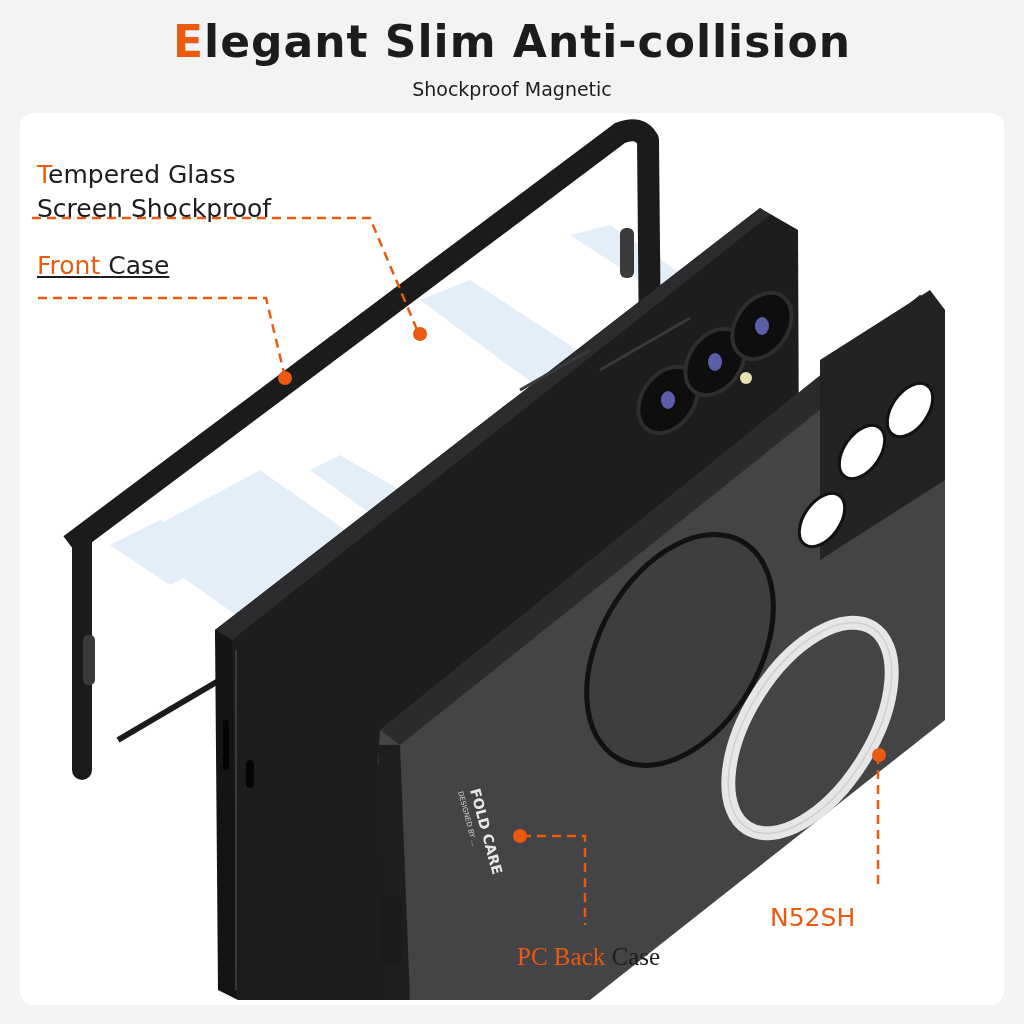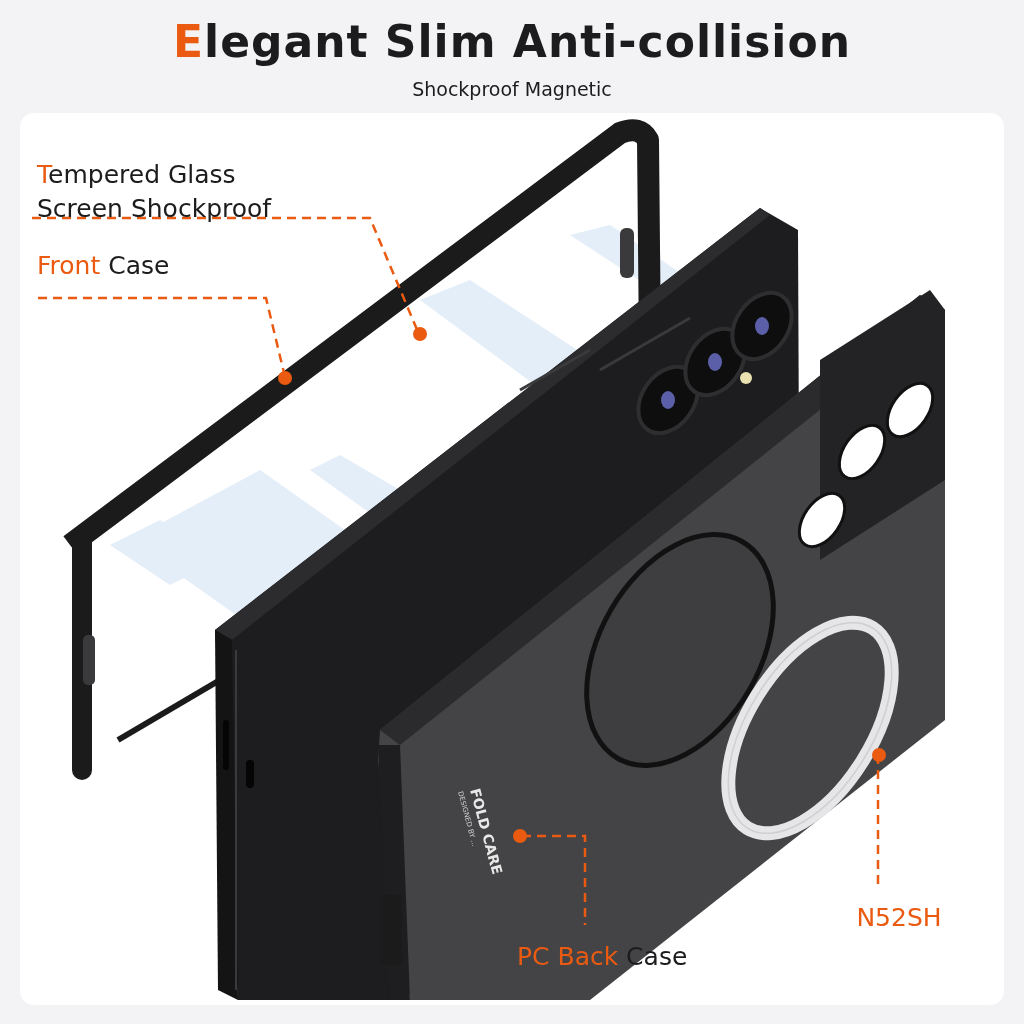--- a/index.html
+++ b/index.html
@@ -103,23 +103,23 @@
       <circle cx="879" cy="755" r="7"></circle>
     </g>
   </svg>
 </div>
 
 <div class="label" style="left:37px;top:133px;margin-top:25px;">
   <div><span class="accent">T</span><span>empered Glass</span></div>
   <div>Screen Shockproof</div>
 </div>
 
-<div class="label" style="left:37px;top:249px;">
+<div class="label" style="left:37px;top:249px;text-decoration:underline;">
   <span class="accent">Front</span><span> Case</span>
 </div>
 
-<div class="label" style="left:517px;top:940px;">
+<div class="label" style="left:517px;top:940px;font-family:Liberation Serif, serif;">
   <span class="accent">PC Back</span><span> Case</span>
 </div>
 
-<div class="label" style="left:770px;top:901px;width:210px;text-align:center;margin-left:24px;">
+<div class="label" style="left:770px;top:901px;width:210px;text-align:left;">
   <div class="accent">N52SH</div>
 </div>
 
 </body></html>

